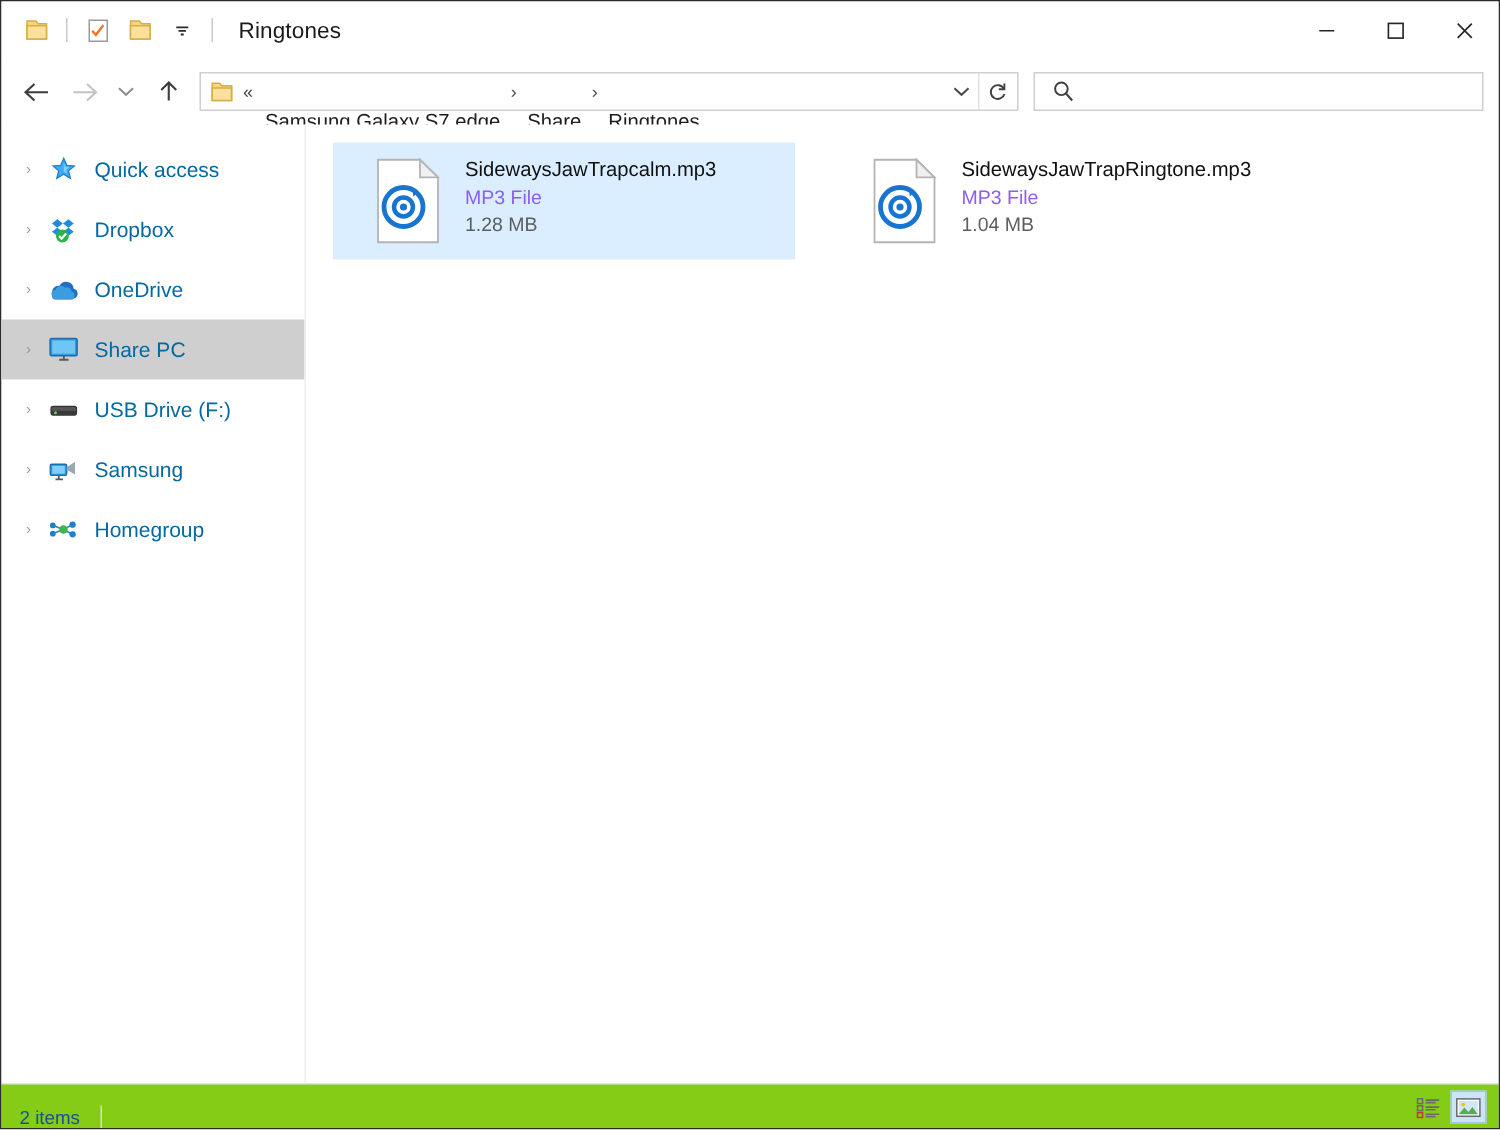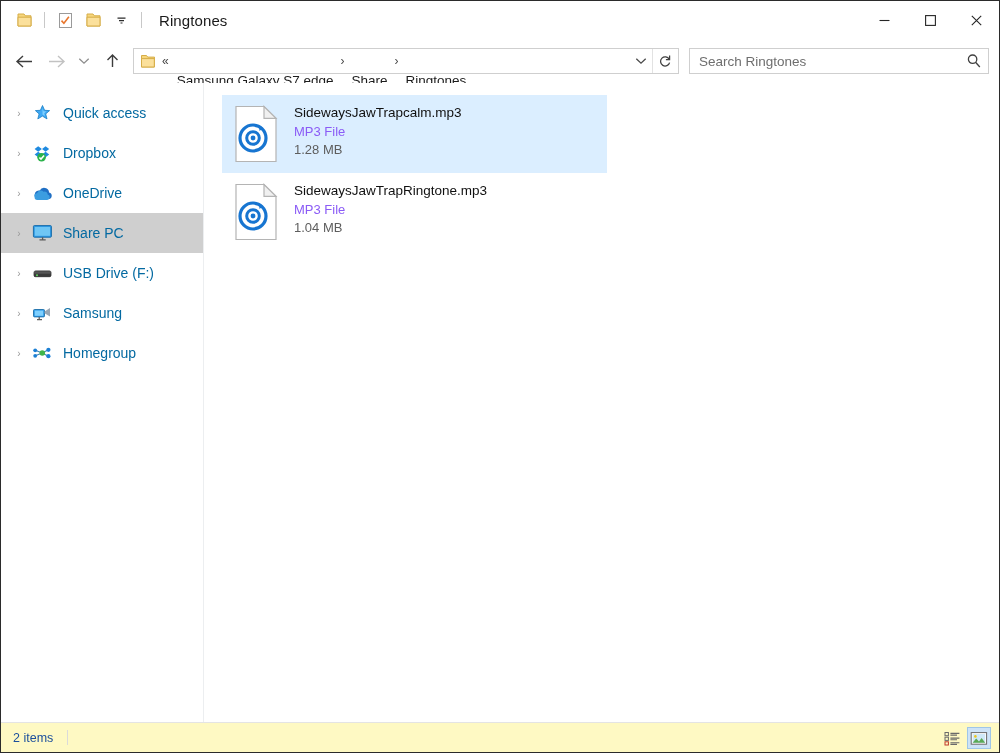--- a/index.html
+++ b/index.html
@@ -150,39 +150,39 @@
   .nav-label { font-size: 14px; color: #0369a1; white-space: nowrap; }
 
   .content {
     flex: 1 1 auto; background: #ffffff;
     padding: 12px 0 0 18px;
     display: flex; flex-wrap: wrap;
     align-content: flex-start;
     min-width: 0; overflow: hidden;
   }
   .file-tile {
-    width: 385px; height: 78px;
+    width: 308px; height: 78px;
     display: flex; align-items: flex-start;
-    padding: 8px 6px 6px 10px;
+    padding: 8px 6px 6px 26px;
     margin-right: 23px;
   }
   .file-tile.selected { background: #dbeeff; }
   .file-icon { width: 48px; flex: 0 0 48px; margin-right: 14px; margin-top: 2px; }
   .file-meta { display: flex; flex-direction: column; padding-top: 2px; min-width: 0; }
   .file-name { font-size: 13.5px; color: #101010; white-space: nowrap; }
   .file-type { font-size: 13px; color: #8b5cf6; margin-top: 4px; }
   .file-size { font-size: 13px; color: #5e5e5e; margin-top: 3px; }
 
   
   .statusbar {
     height: 30px; flex: 0 0 30px;
     border-top: 1px solid #e4e4e4;
-    display: flex; align-items: center;
+    display: flex; align-items: flex-end;
     padding: 0 25px 0 12px;
-    background: #fef9c3;
+    background: #84cc16;
     position: relative;
   }
   .status-text { font-size: 12.5px; color: #1b4f9c; }
   .status-sep { width: 1px; height: 15px; background: #dadada; margin-left: 14px; }
   .view-btns {
     position: absolute; right: 8px; top: 0; height: 30px;
     display: flex; align-items: center; gap: 3px;
   }
   .vb { width: 24px; height: 22px; display: flex; align-items: center; justify-content: center; }
   .vb.active { background: #cde3f7; border: 1px solid #9fc6e8; }
@@ -292,21 +292,20 @@
       </span>
       <span class="crumb-refresh">
         <svg width="14" height="14" viewBox="0 0 14 14">
           <path d="M11.2 5.2A4.6 4.6 0 1 0 11.6 8.6" fill="none" stroke="currentColor" stroke-width="1.25"></path>
           <path d="M11.6 1.6v3.9h-3.7" fill="none" stroke="currentColor" stroke-width="1.25"></path>
         </svg>
       </span>
     </div>
 
     <div class="searchbox">
-      <input type="text" placeholder="Search Ringtones" style="">
       <span class="search-ico">
         <svg width="16" height="16" viewBox="0 0 16 16">
           <circle cx="6.6" cy="6.2" r="4.2" fill="none" stroke="currentColor" stroke-width="1.3"></circle>
           <path d="M9.8 9.5l4 4.5" stroke="currentColor" stroke-width="1.3" fill="none"></path>
         </svg>
       </span>
     </div>
   </div>
 
   <div class="body">

